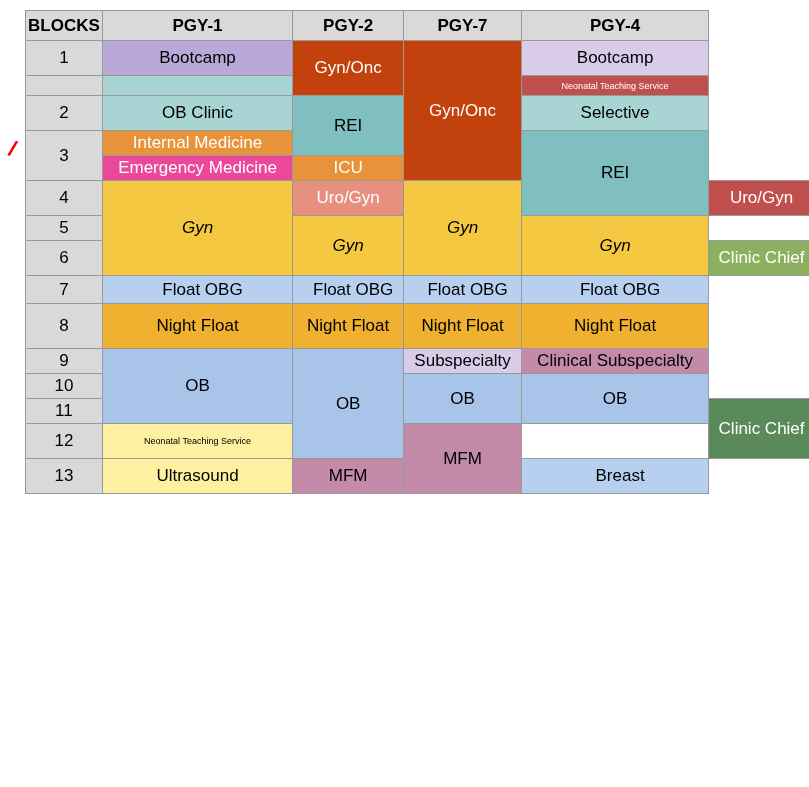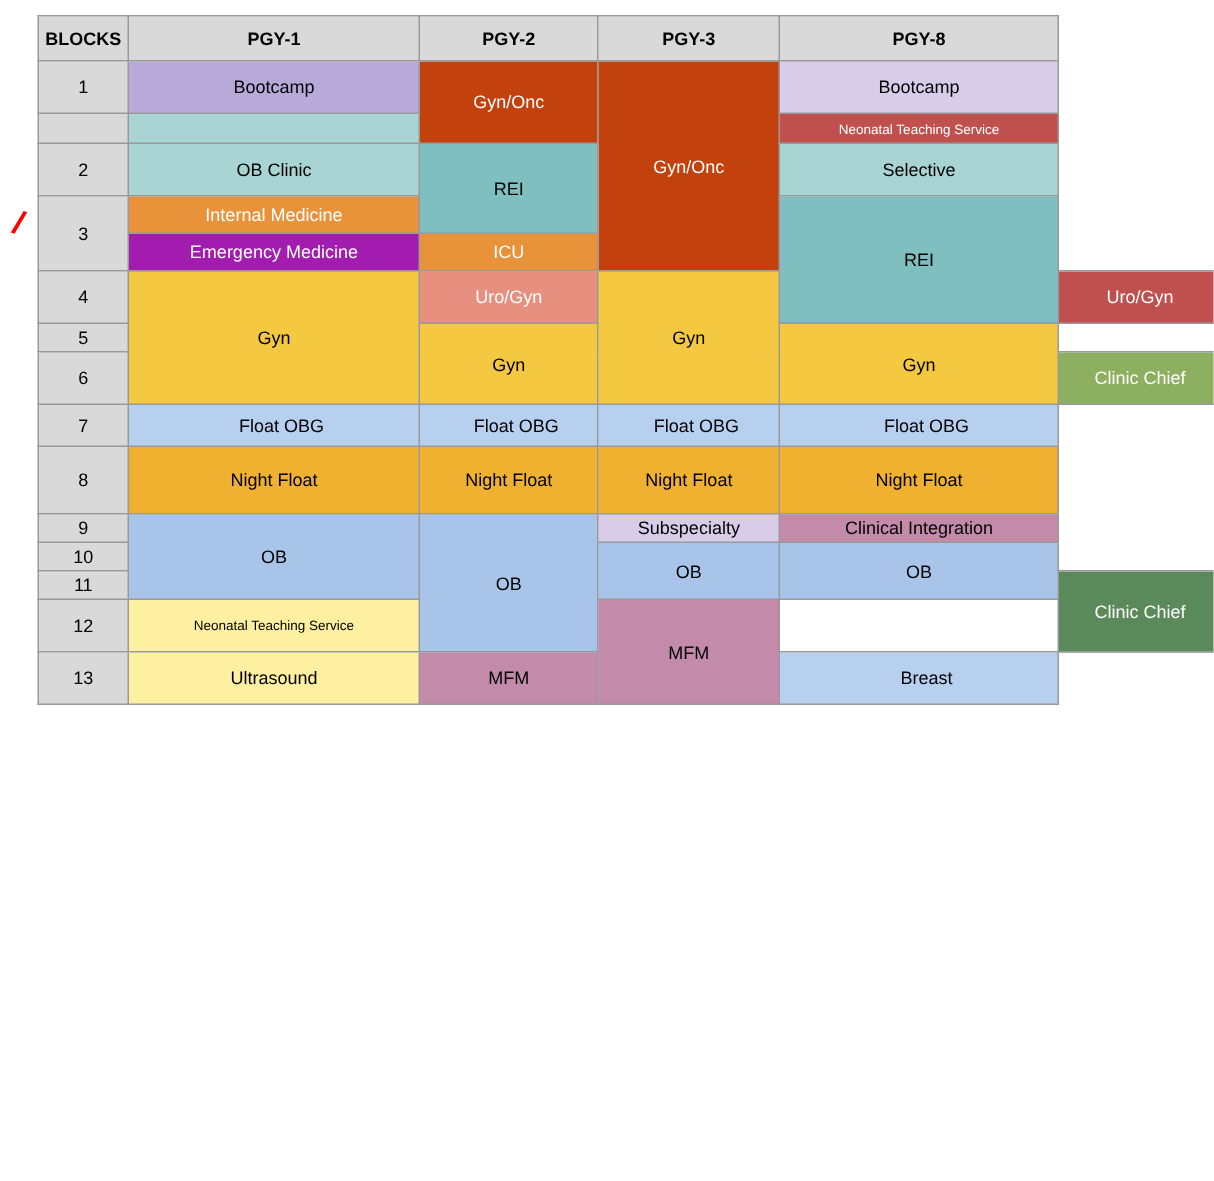--- a/index.html
+++ b/index.html
@@ -18,66 +18,66 @@
     }
     table {
       border-collapse: collapse;
       width: 790px;
       margin-left: 15px;
     }
     th, td {
       border: 1px solid #999;
       text-align: center;
       vertical-align: middle;
-      font-size: 12px;
+      font-size: 17px;
       font-weight: normal;
       padding: 2px;
     }
     th {
       background: #d9d9d9;
       font-weight: bold;
       height: 30px;
     }
     td.block-num {
       background: #d9d9d9;
       width: 60px;
       font-weight: normal;
     }
     
     .purple { background-color: #b8a9d9; }
     .light-purple { background-color: #d9cce8; }
     .green { background-color: #c2410c; color: #fff; }
     .teal { background-color: #7fbfbf; }
     .light-teal { background-color: #a8d4d4; }
     .orange { background-color: #e8923a; color: #fff; margin-top: 44px; }
-    .dark-orange { background-color: #a21caf; color: #fff; }
+    .dark-orange { background-color: #ec4899; color: #fff; }
     .red-brown { background-color: #c0504d; color: #fff; }
-    .yellow { background-color: #f5c842; }
+    .yellow { background-color: #f5c842; font-style: italic; }
     .light-yellow { background-color: #fdf0a0; }
     .gold { background-color: #f0b030; }
     .blue { background-color: #a8c4e8; }
     .light-blue { background-color: #b8d0f0; padding-left: 12px; }
     .olive { background-color: #8cb060; color: #fff; }
     .mauve { background-color: #c48aaa; }
     .salmon { background-color: #e89080; color: #fff; }
     .dark-green { background-color: #5a8a5a; color: #fff; }
   </style>
 </head>
 <body>
 
 <div class="page">
   <div class="red-arrow">/</div>
   <table>
     <thead>
       <tr>
         <th>BLOCKS</th>
         <th>PGY-1</th>
         <th>PGY-2</th>
-        <th>PGY-3</th>
-        <th>PGY-8</th>
+        <th>PGY-7</th>
+        <th>PGY-4</th>
       </tr>
     </thead>
     <tbody>
 
       <tr>
         <td class="block-num" rowspan="1">1</td>
         <td class="purple" style="height:35px;">Bootcamp</td>
         <td class="green" rowspan="2">Gyn/Onc</td>
         <td class="green" rowspan="5">Gyn/Onc</td>
         <td class="light-purple">Bootcamp</td>
@@ -140,21 +140,21 @@
         <td class="gold">Night Float</td>
         <td class="gold">Night Float</td>
         <td class="gold">Night Float</td>
       </tr>
 
       <tr>
         <td class="block-num">9</td>
         <td class="blue" rowspan="3" style="height:35px;">OB</td>
         <td class="blue" rowspan="4">OB</td>
         <td class="light-purple">Subspecialty</td>
-        <td class="mauve">Clinical Integration</td>
+        <td class="mauve">Clinical Subspecialty</td>
       </tr>
 
       <tr>
         <td class="block-num">10</td>
         <td class="blue" rowspan="2" style="height:35px;">OB</td>
         <td class="blue" rowspan="2">OB</td>
       </tr>
 
       <tr>
         <td class="block-num">11</td>

